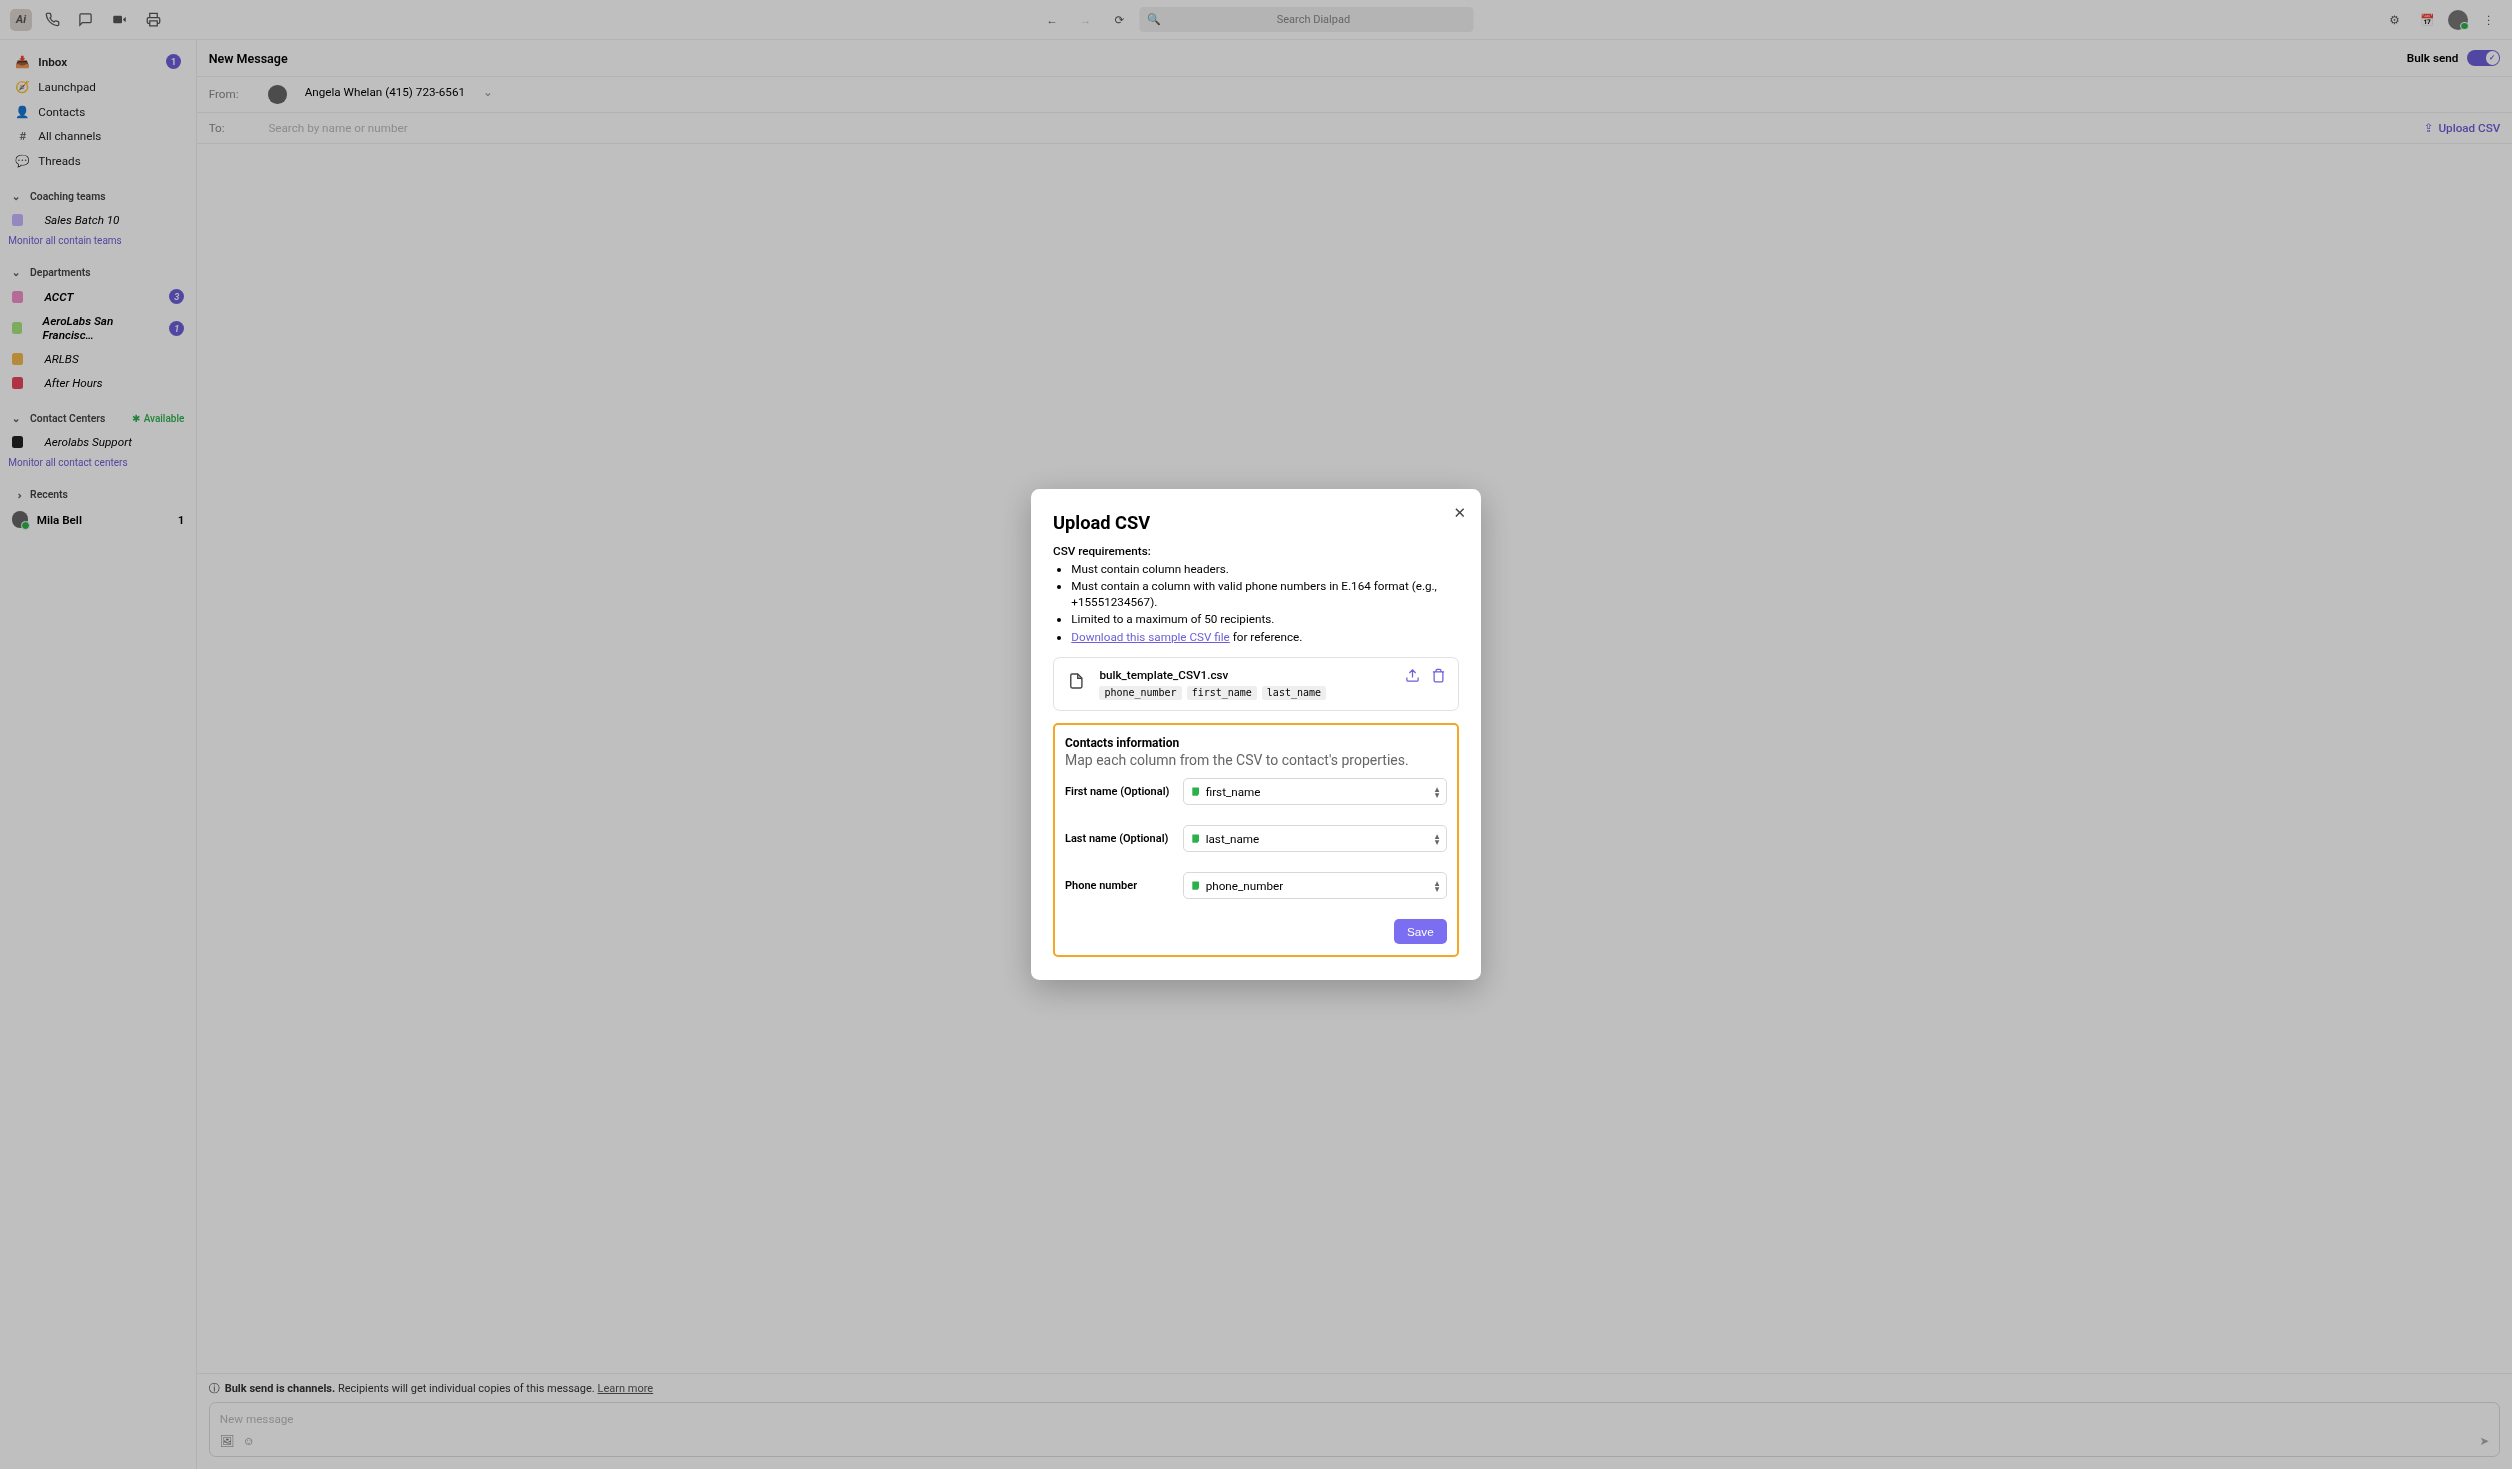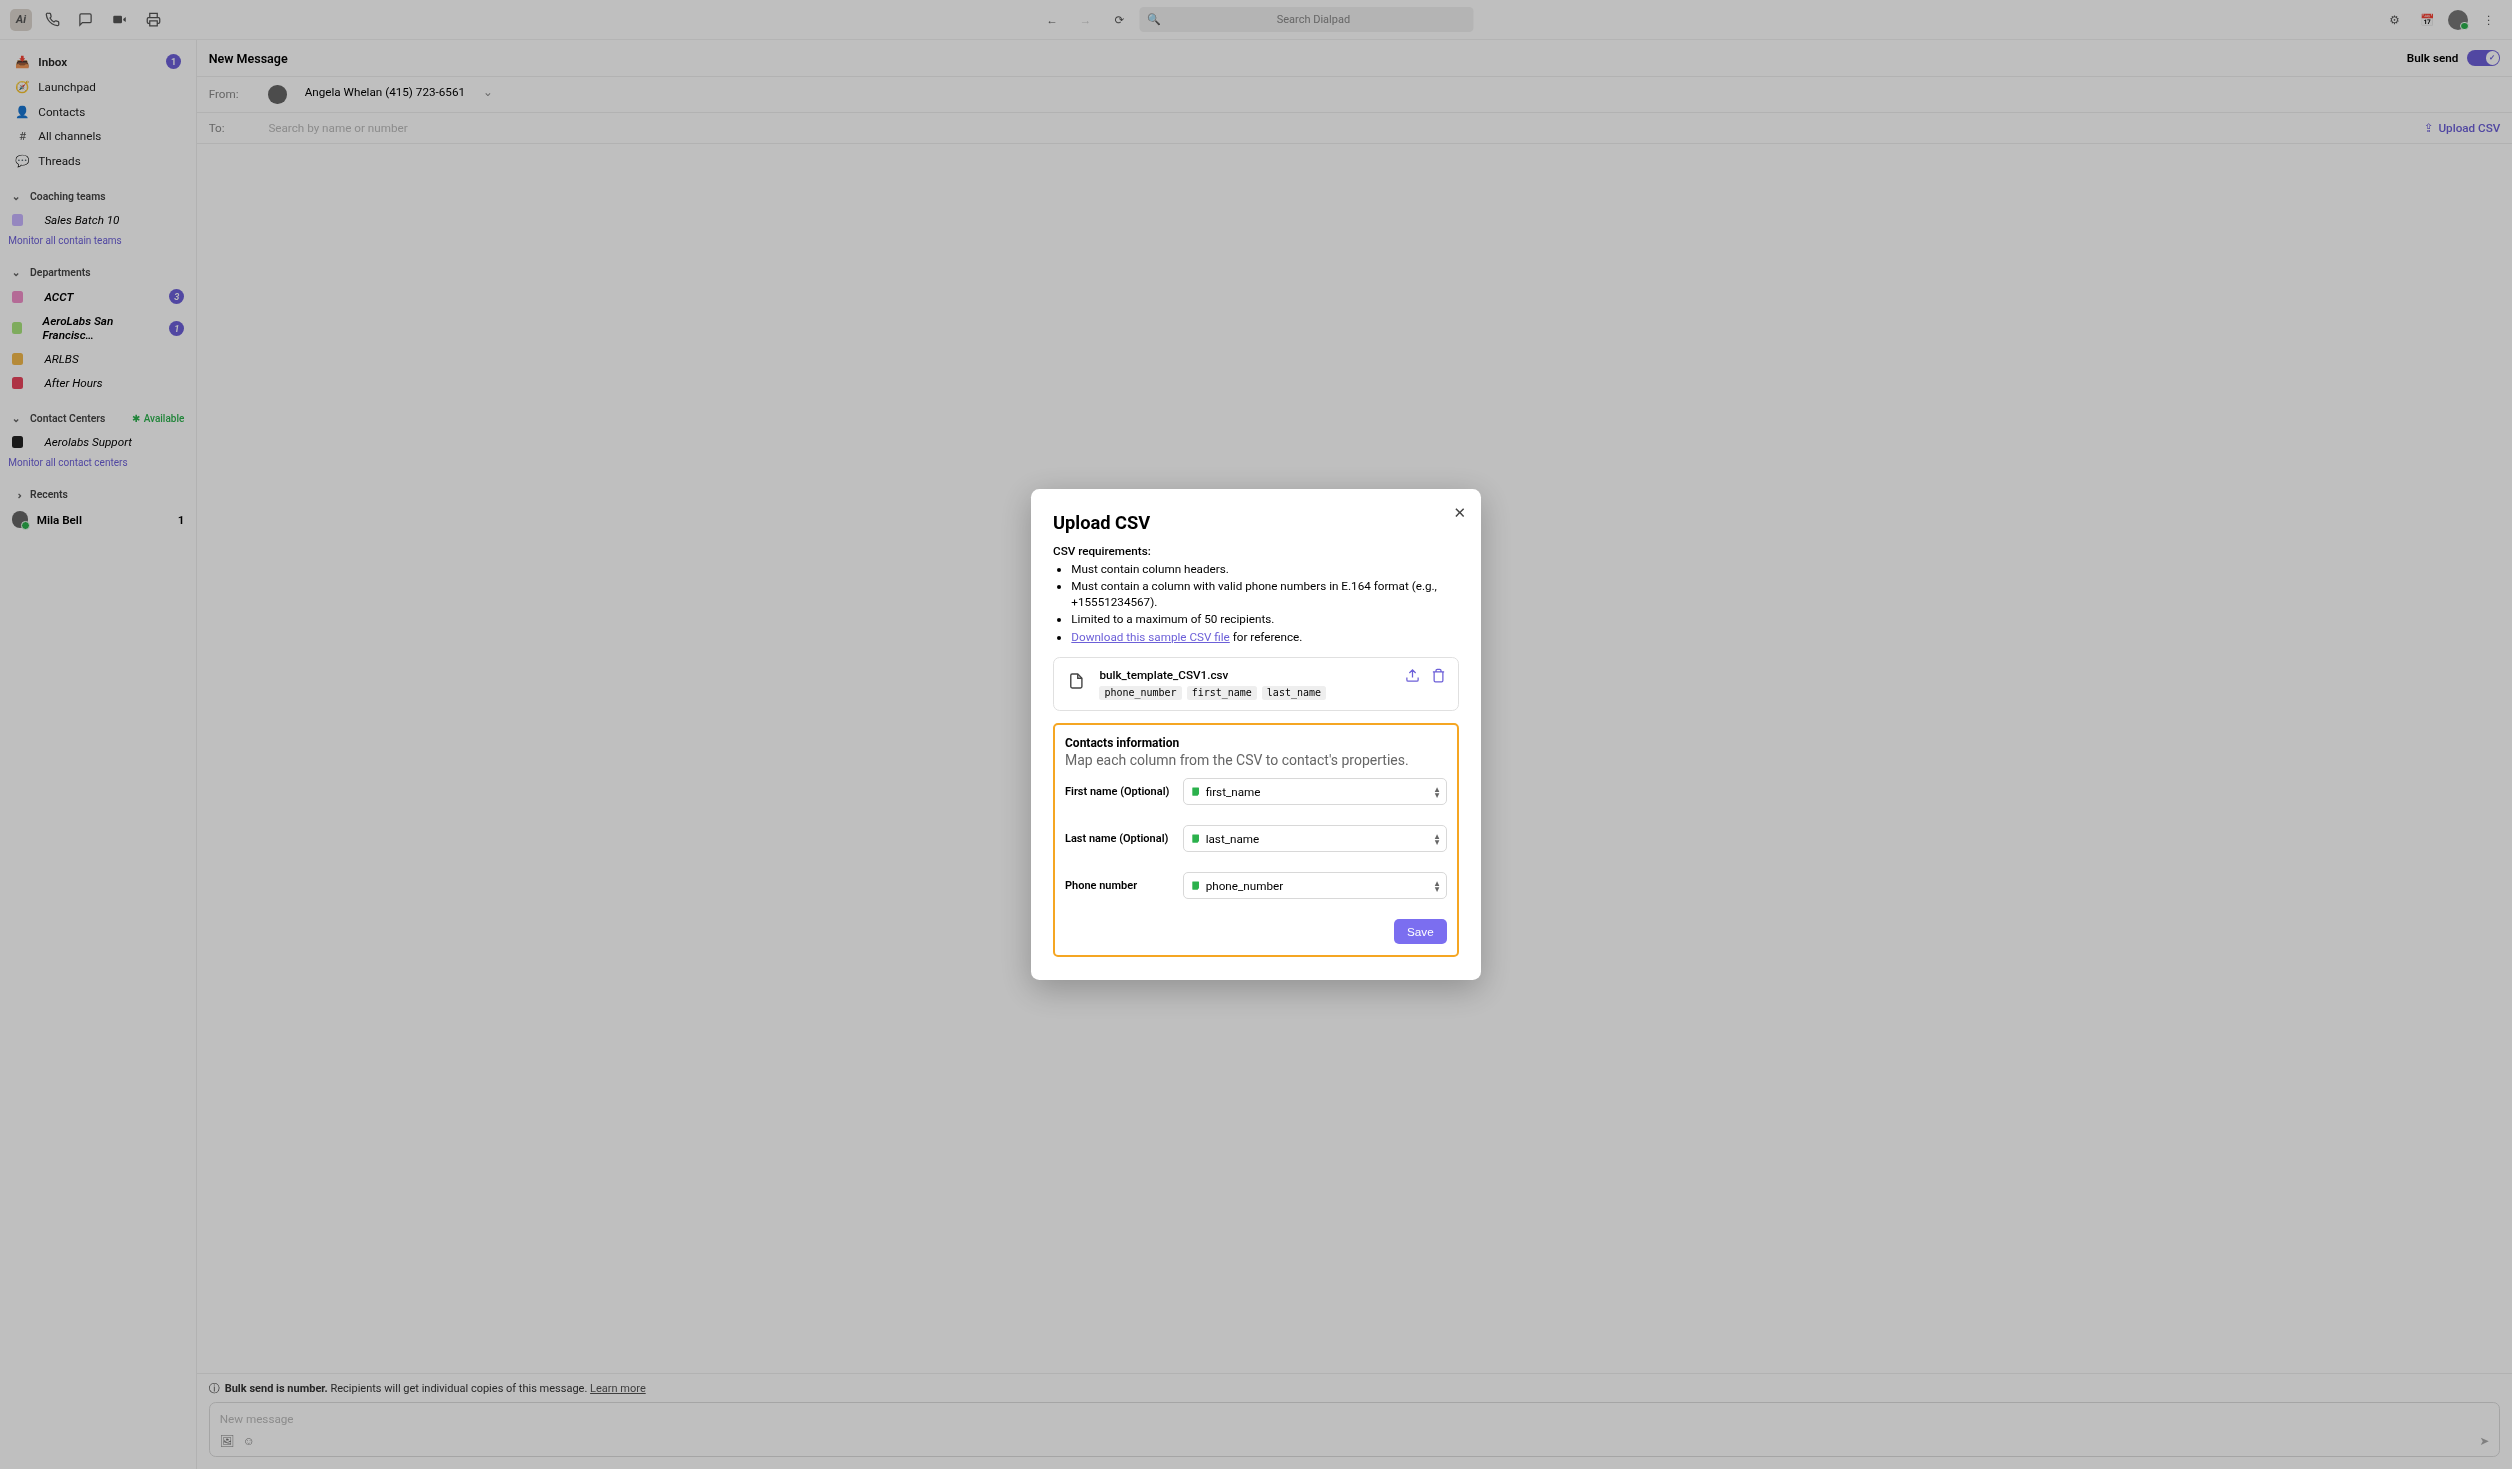--- a/index.html
+++ b/index.html
@@ -221,21 +221,21 @@
         <span class="label">To:</span>
         <span class="placeholder">Search by name or number</span>
         <div class="rightlink">
           <span>⇪</span>
           <span>Upload CSV</span>
         </div>
       </div>
       <div class="compose-body"></div>
       <div class="bulk-note">
         <span>ⓘ</span>
-        <span><strong>Bulk send is number.</strong><span> Recipients will get individual copies of this message. </span><a>Learn more</a></span>
+        <span><strong>Bulk send is channels.</strong><span> Recipients will get individual copies of this message. </span><a>Learn more</a></span>
       </div>
       <div class="compose-input">
         <div class="ph">New message</div>
         <div class="tools">
           <span>🖼</span>
           <span>☺</span>
           <span class="send">➤</span>
         </div>
       </div>
     </div>

